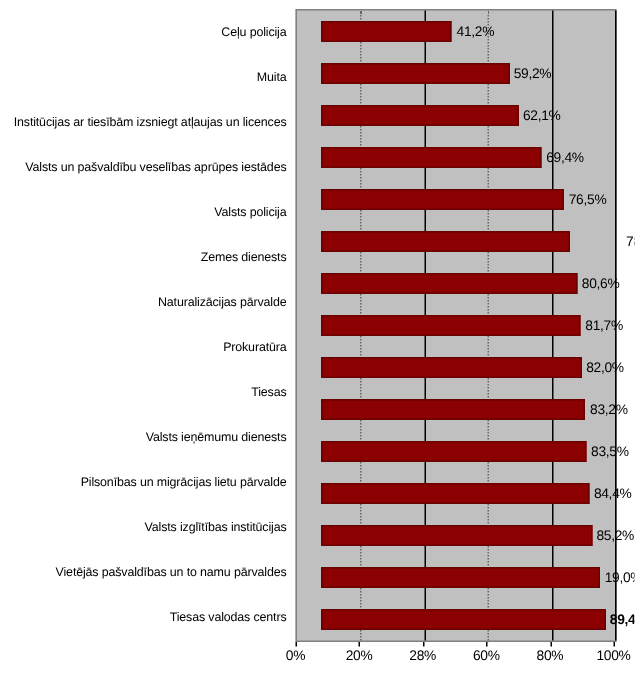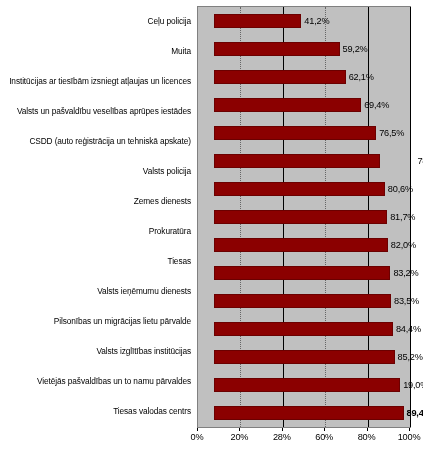--- a/index.html
+++ b/index.html
@@ -144,27 +144,27 @@
       <div class="cat-label-row">
         <span class="cat-label">Muita</span>
       </div>
       <div class="cat-label-row">
         <span class="cat-label">Institūcijas ar tiesībām izsniegt atļaujas un licences</span>
       </div>
       <div class="cat-label-row">
         <span class="cat-label">Valsts un pašvaldību veselības aprūpes iestādes</span>
       </div>
       <div class="cat-label-row">
-        <span class="cat-label">CSDD (auto reģistrācija un tehniskā apskate)</span>
-      </div>
-      <div class="cat-label-row">
         <span class="cat-label">Valsts policija</span>
       </div>
       <div class="cat-label-row">
         <span class="cat-label">Zemes dienests</span>
+      </div>
+      <div class="cat-label-row">
+        <span class="cat-label">Naturalizācijas pārvalde</span>
       </div>
       <div class="cat-label-row">
         <span class="cat-label">Prokuratūra</span>
       </div>
       <div class="cat-label-row">
         <span class="cat-label">Tiesas</span>
       </div>
       <div class="cat-label-row">
         <span class="cat-label">Valsts ieņēmumu dienests</span>
       </div>

